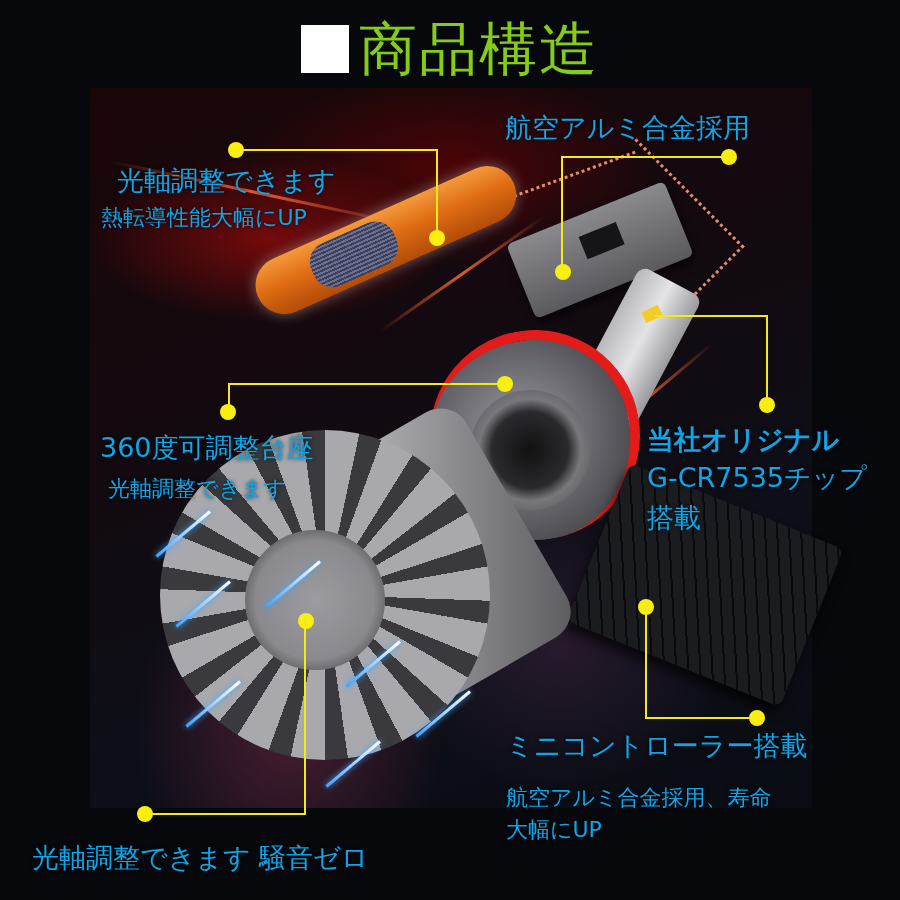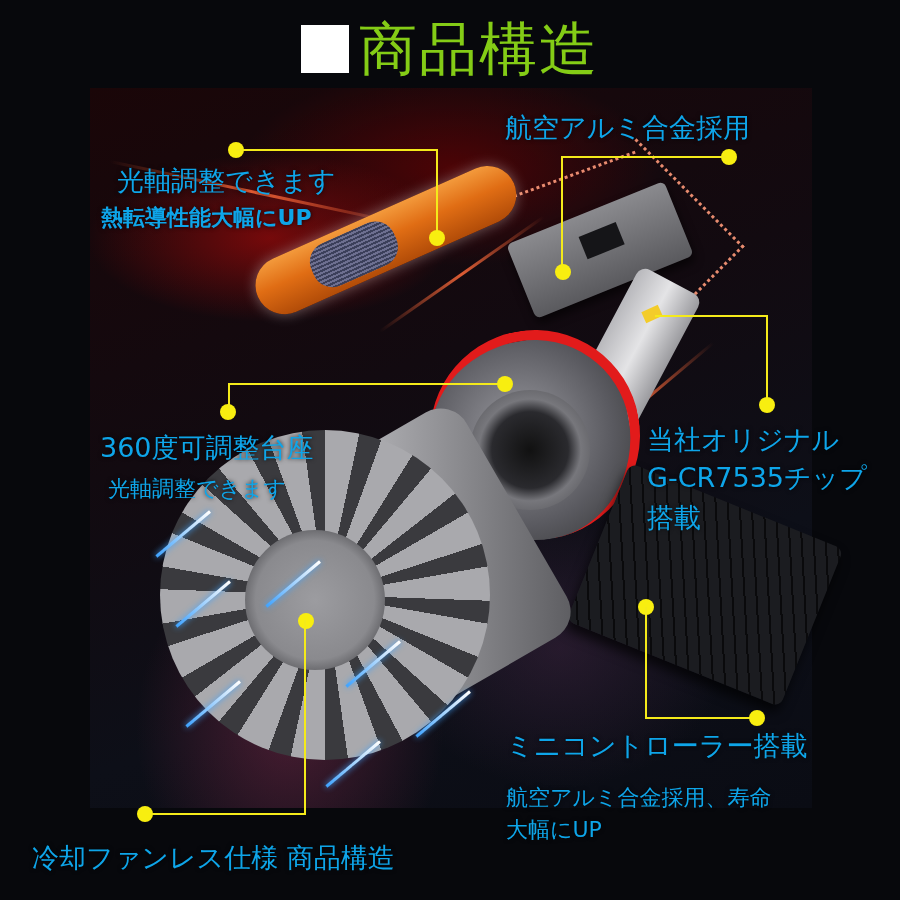--- a/index.html
+++ b/index.html
@@ -120,28 +120,28 @@
 <div class="line-y" style="left:645px;top:607px;width:2px;height:112px;"></div>
 <div class="line-y" style="left:645px;top:717px;width:112px;height:2px;"></div>
 <div class="dot" style="left:749px;top:710px;"></div>
 
 <div class="dot" style="left:298px;top:613px;"></div>
 <div class="line-y" style="left:304px;top:620px;width:2px;height:194px;"></div>
 <div class="line-y" style="left:145px;top:813px;width:161px;height:2px;"></div>
 <div class="dot" style="left:137px;top:806px;"></div>
 
 <div class="label l-big" style="left:117px;top:163px;">光軸調整できます</div>
-<div class="label l-mid" style="left:101px;top:203px;font-weight:bold;">熱転導性能大幅にUP</div>
+<div class="label l-mid" style="left:101px;top:203px;">熱転導性能大幅にUP</div>
 
 <div class="label l-big" style="left:505px;top:110px;">航空アルミ合金採用</div>
 
 <div class="label l-big" style="left:100px;top:430px;">360度可調整台座</div>
 <div class="label l-mid" style="left:108px;top:474px;font-family:Liberation Serif, serif;">光軸調整できます</div>
 
-<div class="label l-big" style="left:647px;top:422px;">当社オリジナル</div>
+<div class="label l-big" style="left:647px;top:422px;font-weight:bold;">当社オリジナル</div>
 <div class="label l-big" style="left:647px;top:460px;text-align:center;">G-CR7535チップ</div>
 <div class="label l-big" style="left:647px;top:500px;">搭載</div>
 
 <div class="label l-big" style="left:506px;top:728px;">ミニコントローラー搭載</div>
 <div class="label l-mid" style="left:506px;top:783px;">航空アルミ合金採用、寿命</div>
 <div class="label l-mid" style="left:506px;top:815px;">大幅にUP</div>
 
-<div class="label l-big" style="left:32px;top:840px;">冷却ファンレス仕様 商品構造</div>
+<div class="label l-big" style="left:32px;top:840px;">光軸調整できます 騒音ゼロ</div>
 
 </body></html>

